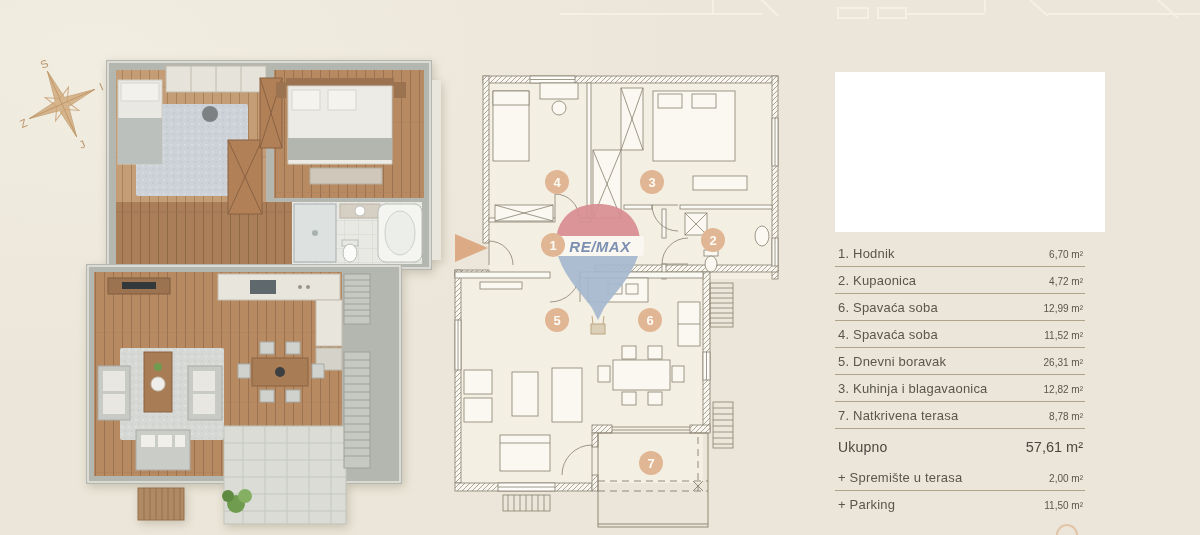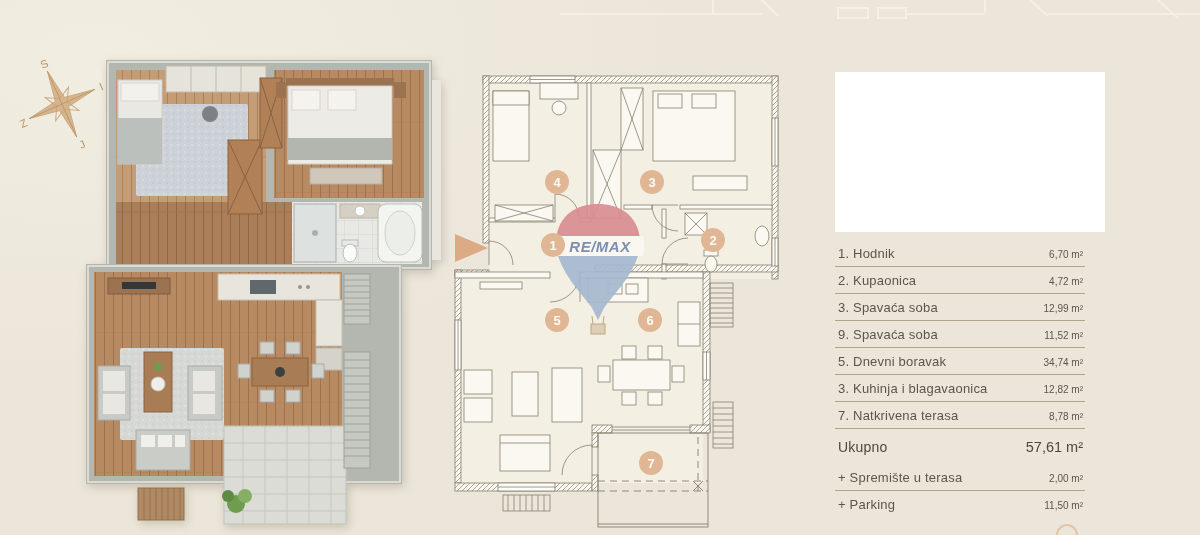--- a/index.html
+++ b/index.html
@@ -393,30 +393,30 @@
   <div class="legend">
     <div class="legend-row">
       <span class="l">1. Hodnik</span>
       <span class="v">6,70 m²</span>
     </div>
     <div class="legend-row">
       <span class="l">2. Kupaonica</span>
       <span class="v">4,72 m²</span>
     </div>
     <div class="legend-row">
-      <span class="l">3. Spavaća soba</span>
+      <span class="l">6. Spavaća soba</span>
       <span class="v">12,99 m²</span>
     </div>
     <div class="legend-row">
-      <span class="l">9. Spavaća soba</span>
+      <span class="l">4. Spavaća soba</span>
       <span class="v">11,52 m²</span>
     </div>
     <div class="legend-row">
       <span class="l">5. Dnevni boravak</span>
-      <span class="v">34,74 m²</span>
+      <span class="v">26,31 m²</span>
     </div>
     <div class="legend-row">
       <span class="l">3. Kuhinja i blagavaonica</span>
       <span class="v">12,82 m²</span>
     </div>
     <div class="legend-row">
       <span class="l">7. Natkrivena terasa</span>
       <span class="v">8,78 m²</span>
     </div>
     <div class="legend-row total">

